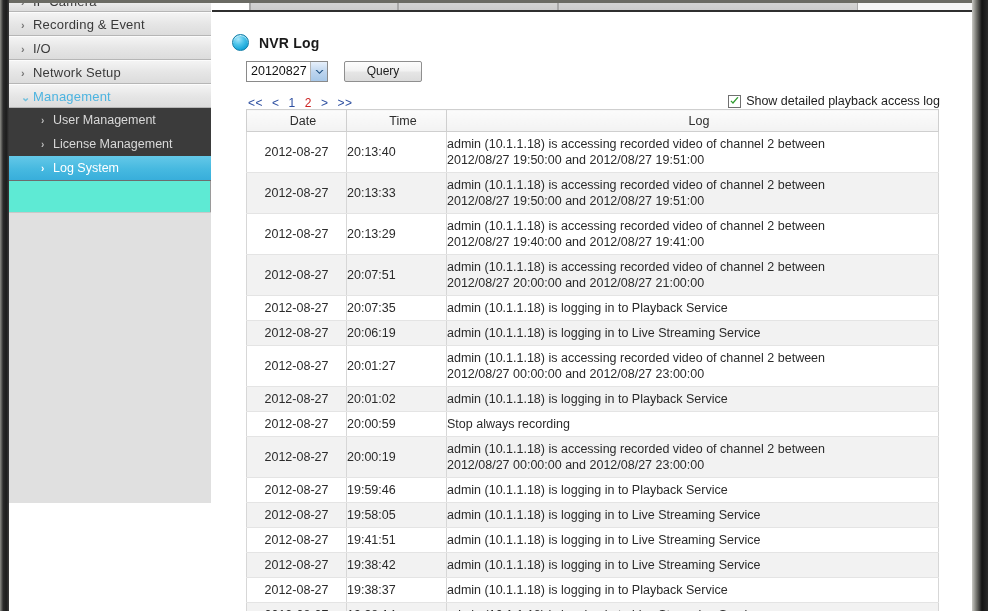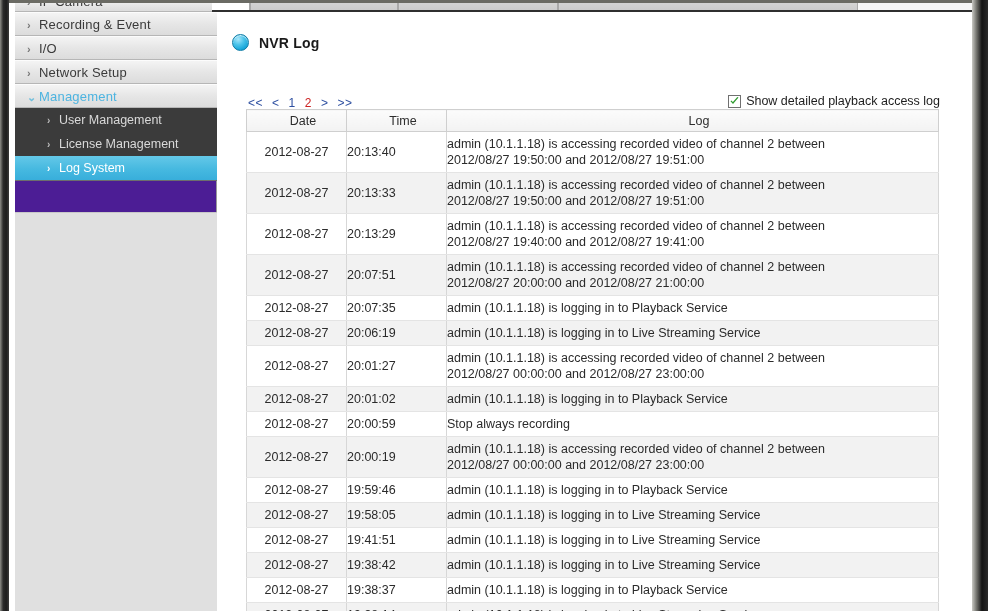--- a/index.html
+++ b/index.html
@@ -29,25 +29,24 @@
     z-index: 40;
   }
   .frame-top-strip {
     position: absolute; left: 9px; top: 0; width: 963px; height: 3px;
     background: #6b6b64;
     z-index: 39;
   }
 
   
   .sidebar {
-    position: absolute; left: 9px; top: 0; width: 202px; height: 611px;
-    background: #4c1d95;
+    position: absolute; left: 9px; top: 0; width: 202px; height: 503px;
+    background: #5eead4;
     border-right: 1px solid #9a9a9a;
     z-index: 20;
-    margin-left: 6px;
   }
   .menu-top {
     position: absolute; left: 0; top: 0; width: 202px;
   }
   .menu-item {
     position: relative;
     height: 24px;
     line-height: 24px;
     padding-left: 12px;
     font-size: 13px;
@@ -334,20 +333,31 @@
     </div>
   </div>
 
   <div class="content">
 
     <div class="page-head">
       <span class="bullet"></span>
       <span class="page-title">NVR Log</span>
     </div>
 
+    <div class="toolbar">
+      <div class="date-select">
+        <span>20120827</span>
+        <span class="arrowbox">
+          <svg width="9" height="6" viewBox="0 0 9 6" aria-hidden="true">
+              <path d="M0.5 1 L4.5 5 L8.5 1 L7 1 L4.5 3.4 L2 1 Z" fill="#1c4f80"></path>
+            </svg>
+        </span>
+      </div>
+      <div class="query-btn">Query</div>
+    </div>
 
     <div class="pager">
       <a>&lt;&lt;</a><a>&lt;</a><a>1</a><a class="current">2</a><a>&gt;</a><a>&gt;&gt;</a>
     </div>
 
     <div class="detail-toggle">
       <span class="cbox">
         <svg width="11" height="11" viewBox="0 0 11 11" aria-hidden="true">
             <path d="M1.5 5.2 L4 8 L9.5 1.5 L8.3 1 L3.9 6.1 L2.3 4.4 Z" fill="#2f9b2f"></path>
           </svg>

